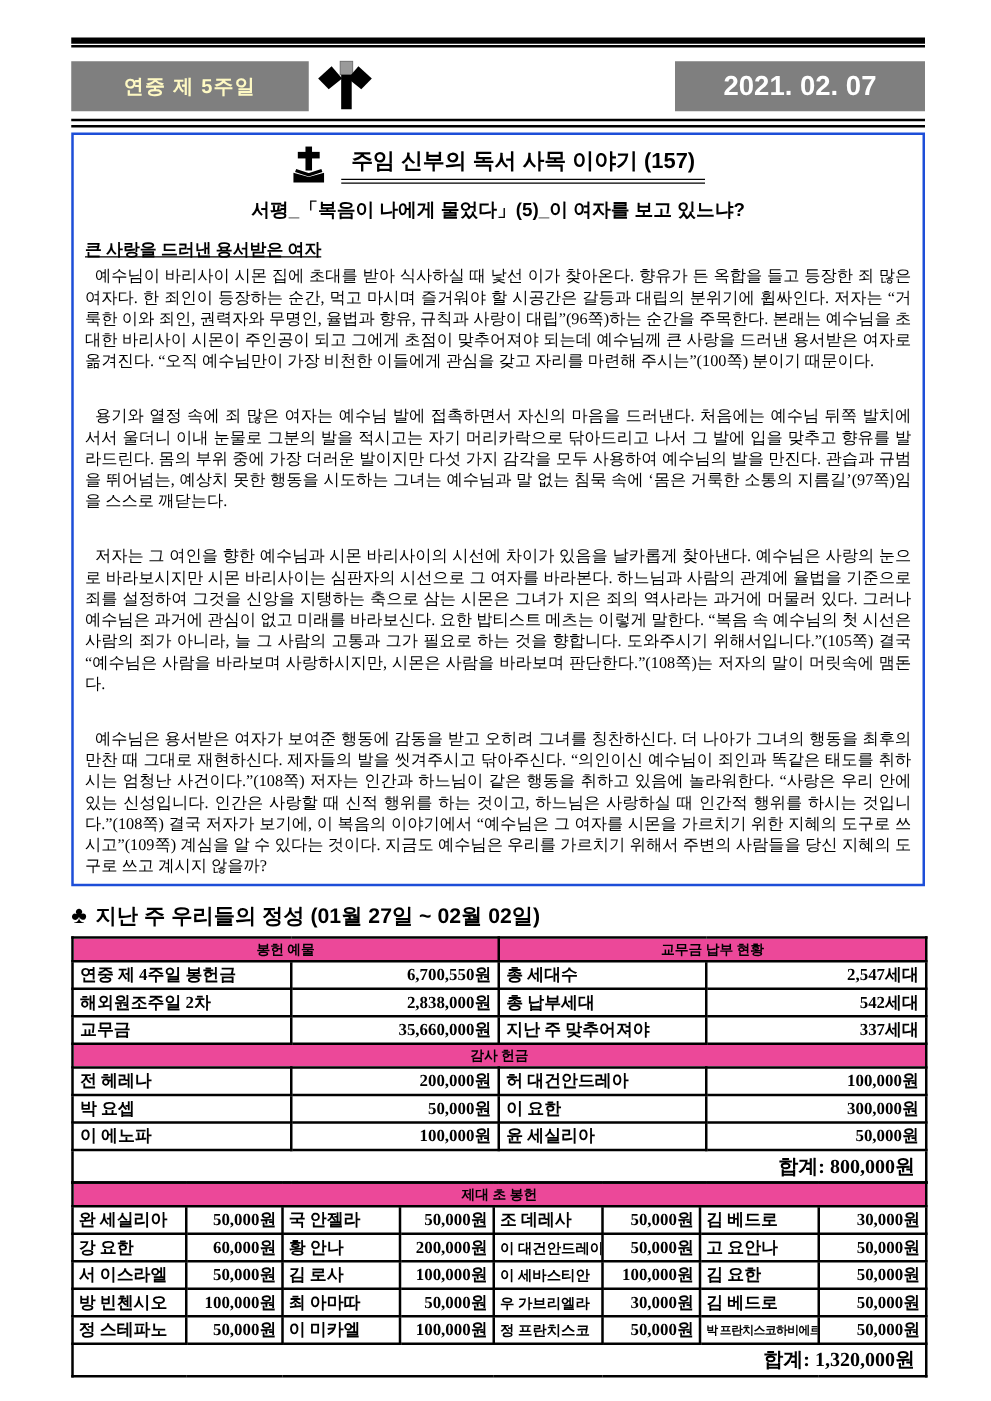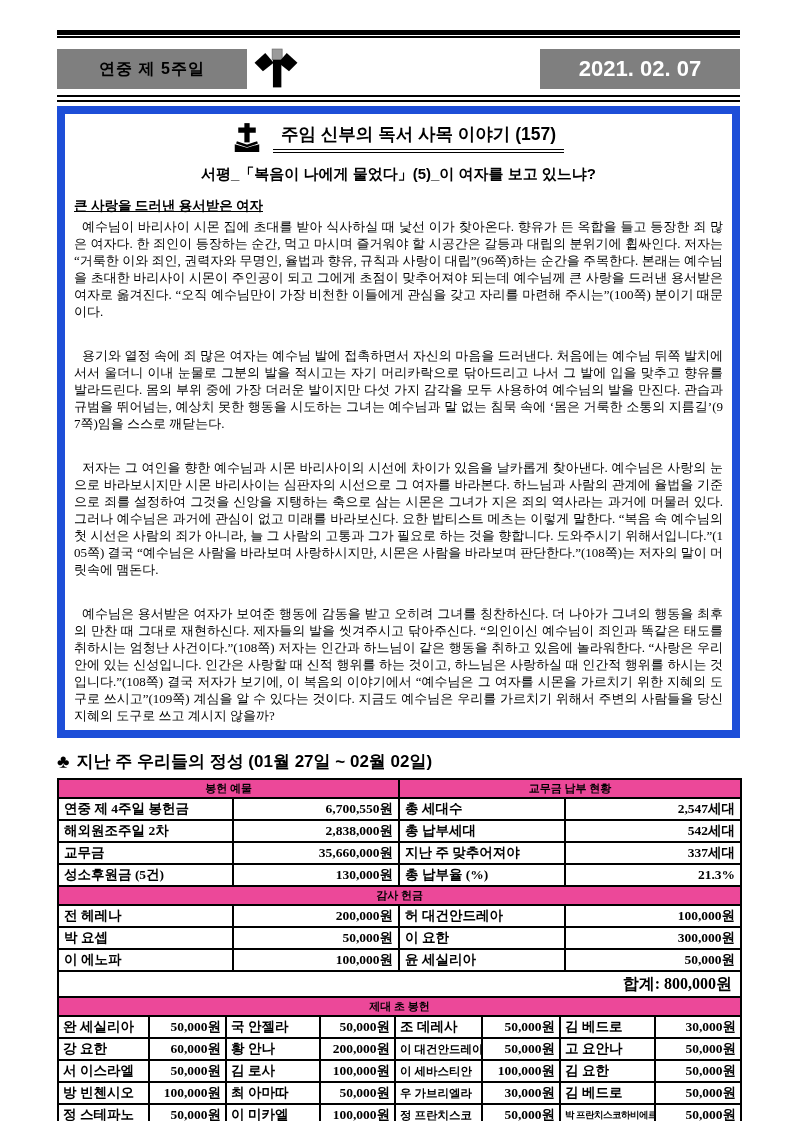--- a/index.html
+++ b/index.html
@@ -14,27 +14,27 @@
   .rt-c { height:2px; background:#000; }
   .rule-double { margin-top:4px; }
   .rd-a { height:2px; background:#000; }
   .rd-b { height:3px; }
   .rd-c { height:2px; background:#000; }
 
   
   .header { display:flex; align-items:center; margin-top:9px; height:44px; }
   .hbox { background:#7f7f7f; height:40px; display:flex; align-items:center; justify-content:center;
           font-family:"Liberation Sans", sans-serif; font-weight:bold; }
-  .hbox.left  { width:190px; color:#000000; font-size:16px; letter-spacing:1px; }
+  .hbox.left  { width:190px; color:#fef9c3; font-size:16px; letter-spacing:1px; }
   .hbox.right { width:200px; color:#ffffff; font-size:22px; margin-left:auto; }
   .title-wrap { display:flex; align-items:center; margin-left:6px; gap:3px; }
   .title { font-size:38px; font-weight:900; font-family:"Liberation Sans", sans-serif; letter-spacing:-1px; }
 
   
-  .article-box { border:8px solid #1d4ed8; margin-top:4px; padding:6px 9px 6px; }
+  .article-box { border:2px solid #1d4ed8; margin-top:4px; padding:6px 9px 6px; }
   .series-row { display:flex; justify-content:center; align-items:center; gap:12px; margin:2px 0 4px; }
   .series-title { font-size:17.5px; font-weight:bold; border-bottom:4px double #000; padding:0 8px 3px;
                   font-family:"Liberation Sans", sans-serif; }
   .review-title { text-align:center; font-weight:bold; font-size:15px; margin:12px 0 13px;
                   font-family:"Liberation Sans", sans-serif; }
   .para-heading { font-weight:bold; font-size:13.5px; margin-bottom:3px;text-decoration:underline; }
   .para { margin:0; font-size:13px; line-height:17px; text-align:justify; word-break:break-all; text-indent:8px; }
   .para + .para { margin-top:27px; }
   .signature { text-align:right; font-size:13.5px; margin-top:13px; padding-right:4px; }
 
@@ -135,26 +135,20 @@
             <td class="amt">2,838,000원</td>
             <td class="name">총 납부세대</td>
             <td class="amt">542세대</td>
           </tr>
           <tr>
             <td class="name">교무금</td>
             <td class="amt">35,660,000원</td>
             <td class="name sm">지난 주 맞추어져야</td>
             <td class="amt">337세대</td>
           </tr>
-          <tr>
-            <td class="name xs">성소후원금 (5건)</td>
-            <td class="amt">130,000원</td>
-            <td class="name sm">총 납부율 (%)</td>
-            <td class="amt">21.3%</td>
-          </tr>
         </tbody>
       <tbody>
         <tr>
           <th class="sec" colspan="4">감사 헌금</th>
         </tr>
       </tbody>
       <tbody>
           <tr>
             <td class="name">전 헤레나</td>
             <td class="amt">200,000원</td>

